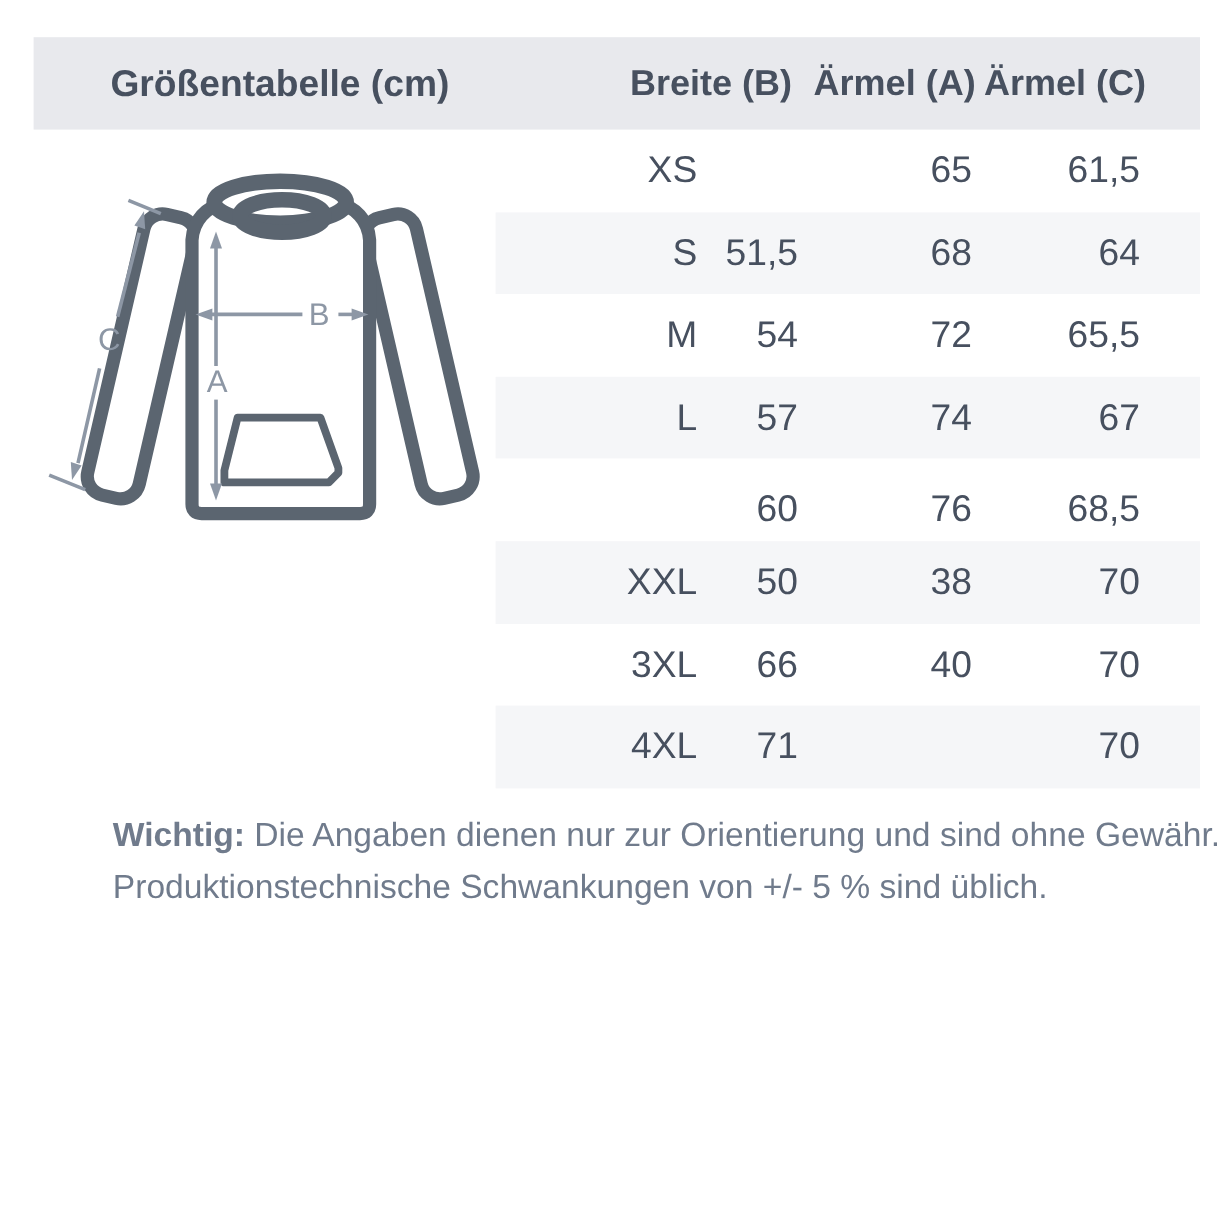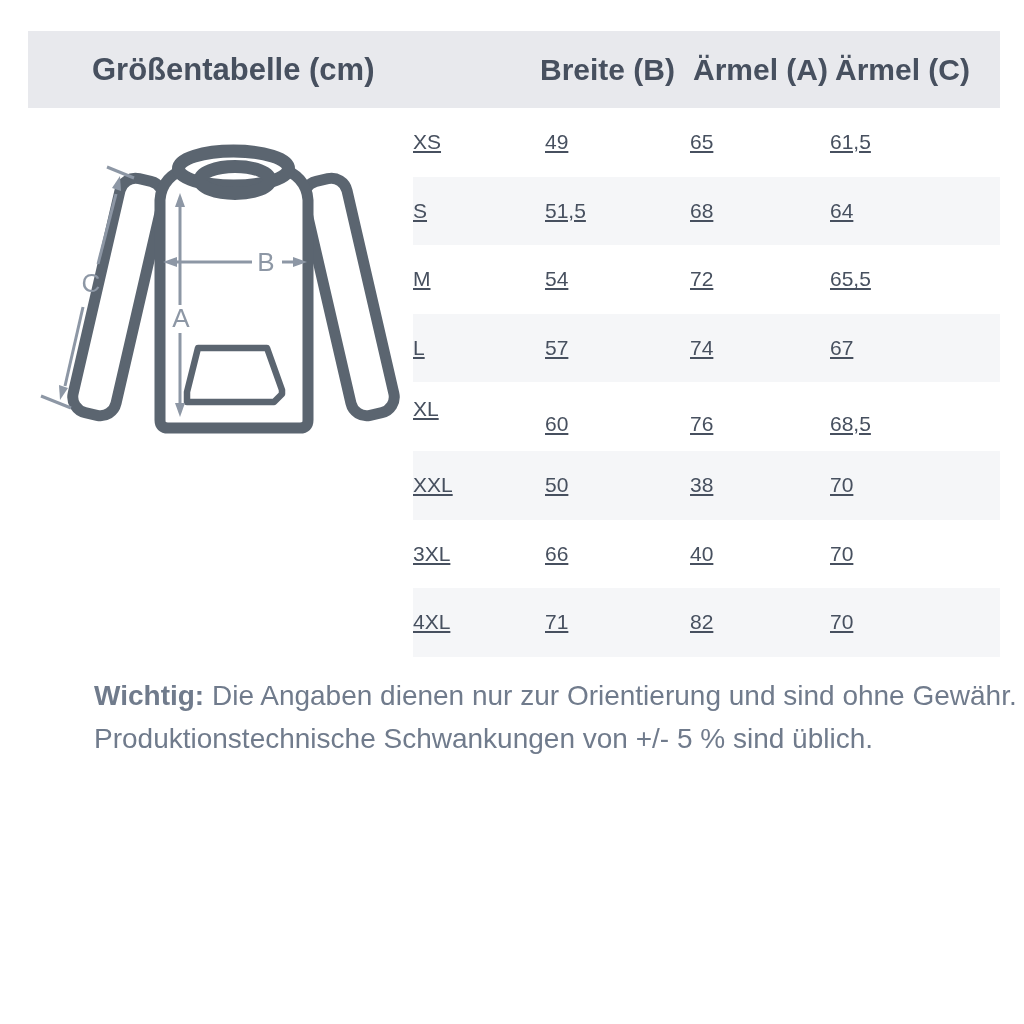--- a/index.html
+++ b/index.html
@@ -9,27 +9,27 @@
   *{margin:0;padding:0;box-sizing:border-box;}
   body{background:#fff;}
   .canvas{
     position:relative;width:1024px;height:1024px;background:#ffffff;
     font-family:"Liberation Sans","DejaVu Sans",sans-serif;color:var(--ink);
     overflow:hidden;
   }
   
   .header-band{position:absolute;left:28px;top:31px;width:972px;height:77px;background:var(--band);}
   .chart-title{position:absolute;left:20px;top:0;height:77px;line-height:77px;font-size:31px;font-weight:bold;white-space:nowrap;margin-left:44px;}
-  .col-header{position:absolute;top:0;height:77px;line-height:77px;width:150px;text-align:right;font-size:30px;font-weight:bold;white-space:nowrap;}
+  .col-header{position:absolute;top:0;height:77px;line-height:77px;width:150px;text-align:left;font-size:30px;font-weight:bold;white-space:nowrap;}
   .col-b{left:497px;} .col-a{left:650px;} .col-c{left:792px;}
   
   .stripe{position:absolute;left:413px;width:587px;height:68.6px;background:var(--stripe);}
   
   .row{position:absolute;left:0;width:1024px;height:68.6px;}
-  .cell{position:absolute;top:0;height:68.6px;line-height:68.6px;text-align:left;font-size:21px;white-space:nowrap;text-decoration:underline;}
+  .cell{position:absolute;top:0;height:68.6px;line-height:68.6px;text-align:right;font-size:31px;white-space:nowrap;}
   .c-size{left:413px;width:168px;}
   .c-b{left:545px;width:120px;}
   .c-a{left:690px;width:120px;}
   .c-c{left:830px;width:120px;}
   .row-quirk .c-size{transform:translateY(-8px);}
   .row-quirk .c-b,.row-quirk .c-a,.row-quirk .c-c{transform:translateY(7px);}
   
   .diagram{position:absolute;left:30px;top:115px;}
   
   .footer-note{position:absolute;left:46px;top:674px;width:930px;font-size:28px;line-height:43px;color:var(--footer-ink);margin-left:48px;}
@@ -48,21 +48,20 @@
     <div class="col-header col-c">Ärmel (C)</div>
   </div>
 
   <div class="stripe" style="top:176.6px"></div>
   <div class="stripe" style="top:313.9px"></div>
   <div class="stripe" style="top:451.1px"></div>
   <div class="stripe" style="top:588.4px"></div>
 
   <div class="row" style="top:108px">
     <span class="cell c-size">XS</span>
-    <span class="cell c-b">49</span>
     <span class="cell c-a">65</span>
     <span class="cell c-c">61,5</span>
   </div>
   <div class="row" style="top:176.6px">
     <span class="cell c-size">S</span>
     <span class="cell c-b">51,5</span>
     <span class="cell c-a">68</span>
     <span class="cell c-c">64</span>
   </div>
   <div class="row" style="top:245.3px">
@@ -71,41 +70,39 @@
     <span class="cell c-a">72</span>
     <span class="cell c-c">65,5</span>
   </div>
   <div class="row" style="top:313.9px">
     <span class="cell c-size">L</span>
     <span class="cell c-b">57</span>
     <span class="cell c-a">74</span>
     <span class="cell c-c">67</span>
   </div>
   <div class="row row-quirk" style="top:382.5px">
-    <span class="cell c-size">XL</span>
     <span class="cell c-b">60</span>
     <span class="cell c-a">76</span>
     <span class="cell c-c">68,5</span>
   </div>
   <div class="row" style="top:451.1px">
     <span class="cell c-size">XXL</span>
     <span class="cell c-b">50</span>
     <span class="cell c-a">38</span>
     <span class="cell c-c">70</span>
   </div>
   <div class="row" style="top:519.8px">
     <span class="cell c-size">3XL</span>
     <span class="cell c-b">66</span>
     <span class="cell c-a">40</span>
     <span class="cell c-c">70</span>
   </div>
   <div class="row" style="top:588.4px">
     <span class="cell c-size">4XL</span>
     <span class="cell c-b">71</span>
-    <span class="cell c-a">82</span>
     <span class="cell c-c">70</span>
   </div>
 
   <svg class="diagram" width="390" height="345" viewBox="0 0 390 345">
 
     <rect x="66" y="62" width="44" height="240" rx="16" fill="#ffffff" stroke="var(--outline)" stroke-width="11" transform="rotate(13 88 182)"></rect>
     <rect x="297" y="62" width="44" height="240" rx="16" fill="#ffffff" stroke="var(--outline)" stroke-width="11" transform="rotate(-13 319 182)"></rect>
 
     <path d="M160,52 C140,58 131,70 130,85 L130,305 Q130,313 138,313 L270,313 Q278,313 278,305 L278,85 C277,70 268,58 248,52 Z" fill="#ffffff" stroke="var(--outline)" stroke-width="11" stroke-linejoin="round"></path>
 

